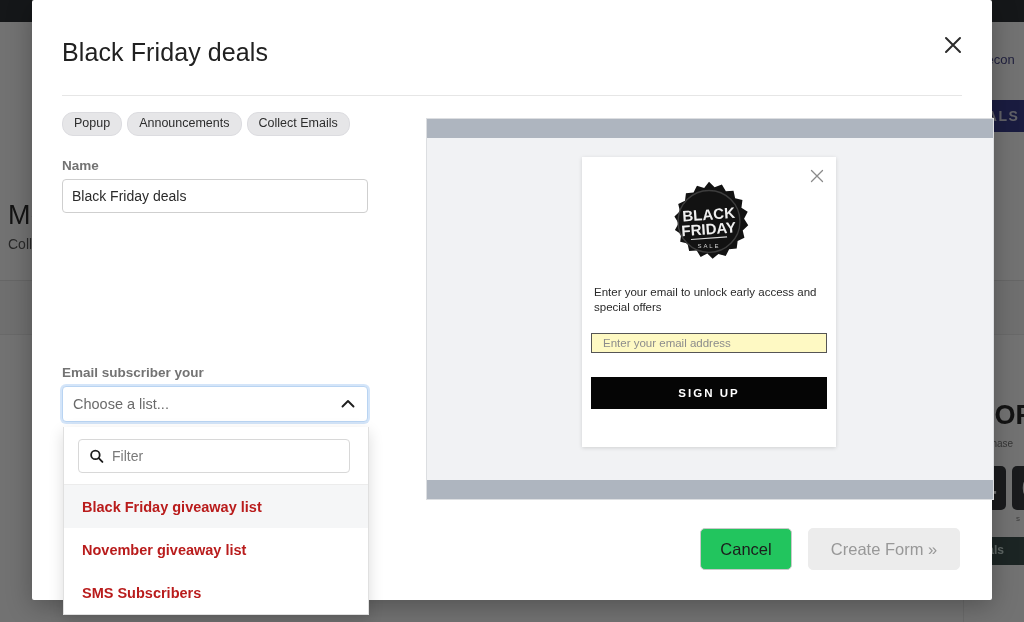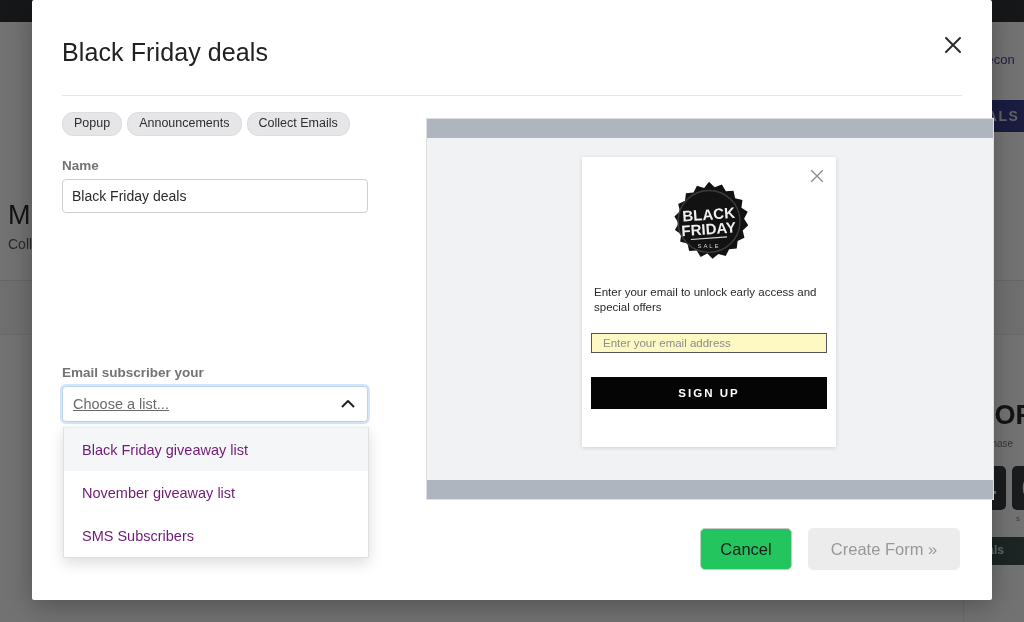--- a/index.html
+++ b/index.html
@@ -173,21 +173,21 @@
     position: relative;
     width: 306px; height: 36px;
     border: 1px solid #b9d4f2; border-radius: 4px;
     background: #fff;
     box-shadow: 0 0 0 2px rgba(120,175,235,.32);
     display: flex; align-items: center;
     padding: 0 10px;
     cursor: pointer;
   }
   .select-placeholder {
-    font-size: 14.5px; color: #6a6a6a; text-decoration: underline;
+    font-size: 14.5px; color: #6a6a6a;
   }
   .select-caret {
     position: absolute; right: 10px; top: 50%; transform: translateY(-50%);
     width: 18px; height: 18px;
   }
 
   
   .dropdown {
     position: absolute; left: 0; top: 40px;
     width: 306px;
@@ -214,22 +214,23 @@
     border: none; outline: none; background: transparent;
     font-size: 14px; color: #2b2b2b;
     font-family: "Liberation Sans", sans-serif;
     padding-left: 33px; width: 100%; height: 100%;
   }
   .filter-input::placeholder { color: #7a7a7a; }
   .dropdown-sep { height: 1px; background: #ececec; }
   .dd-item {
     height: 43px; display: flex; align-items: center;
     padding: 0 18px;
-    font-size: 14.5px; color: #701a75;
+    font-size: 14.5px; color: #b91c1c;
     cursor: pointer;
+    font-weight: bold;
   }
   .dd-item.active { background: #f5f6f7; }
 
   
   .preview-panel {
     position: absolute; left: 394px; top: 22px;
     width: 568px; height: 382px;
     background: #f1f2f4;
     border: 1px solid #dcdee1;
   }
@@ -365,20 +366,31 @@
 
         <div class="select-control">
           <span class="select-placeholder">Choose a list...</span>
           <span class="select-caret">
             <svg width="18" height="18" viewBox="0 0 18 18" aria-hidden="true">
               <path d="M3.5 11.5 L9 6 L14.5 11.5" fill="none" stroke="#1f1f1f" stroke-width="1.9" stroke-linecap="round" stroke-linejoin="round"></path>
             </svg>
           </span>
 
           <div class="dropdown">
+            <div class="dropdown-filter-wrap">
+              <div class="filter-box">
+                <span class="filter-icon">
+                  <svg width="15" height="15" viewBox="0 0 15 15" aria-hidden="true">
+                    <circle cx="6.4" cy="6.4" r="4.3" fill="none" stroke="#1f1f1f" stroke-width="1.8"></circle>
+                    <path d="M9.7 9.7 L13.4 13.4" stroke="#1f1f1f" stroke-width="1.9" stroke-linecap="round"></path>
+                  </svg>
+                </span>
+                <input class="filter-input" type="text" placeholder="Filter" style="">
+              </div>
+            </div>
             <div class="dropdown-sep"></div>
             <div class="dd-item active">Black Friday giveaway list</div>
             <div class="dd-item">November giveaway list</div>
             <div class="dd-item">SMS Subscribers</div>
           </div>
         </div>
       </div>
 
     </div>
 

